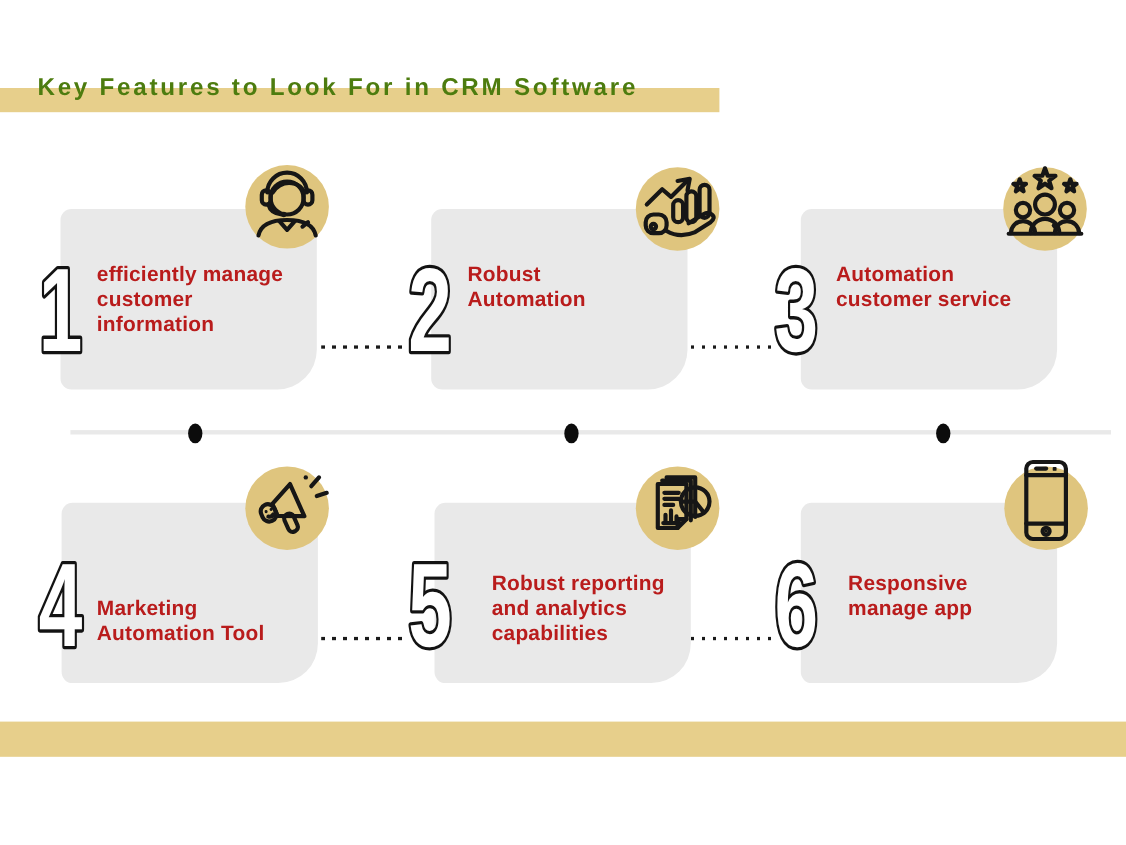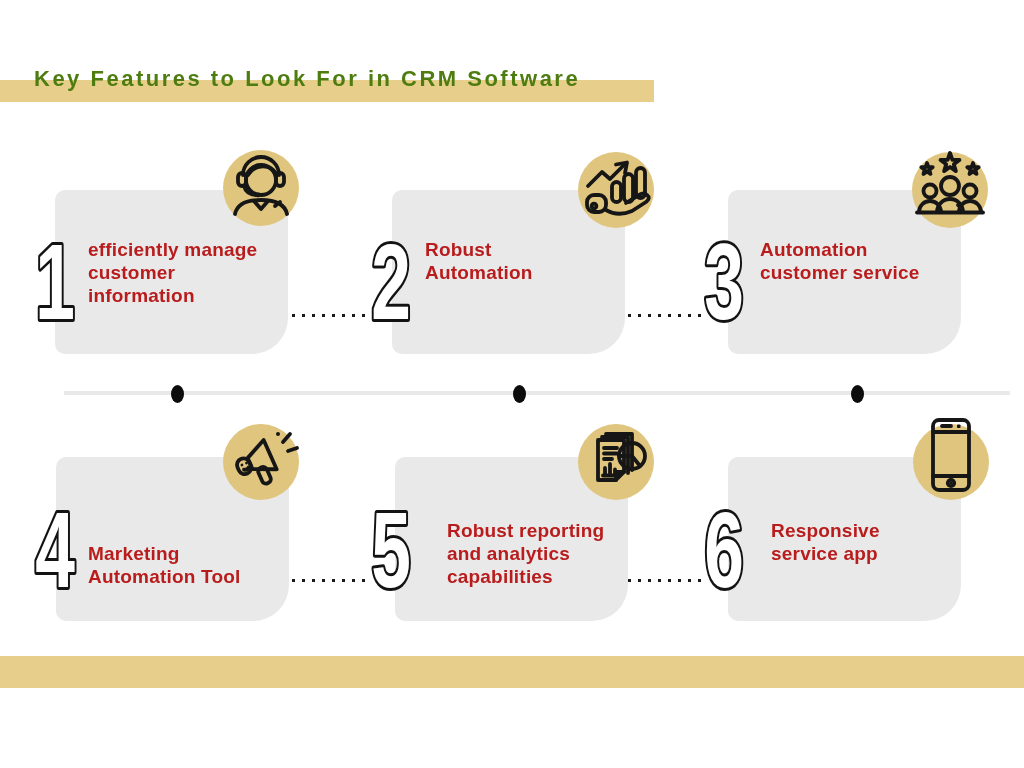--- a/index.html
+++ b/index.html
@@ -190,21 +190,21 @@
       <path d="M22,60 h36"></path>
       <circle cx="40" cy="67" r="3.2"></circle>
       <circle class="fill" cx="40" cy="67" r="1.3"></circle>
     </svg>
     <svg class="num" style="left:695px;top:505px" viewBox="0 0 58 94">
       <g transform="translate(29,82) scale(0.66,1)">
           <text class="numtext" text-anchor="middle">6</text>
         </g>
     </svg>
     <div class="label" style="left:771px;top:519px">Responsive
-service app</div>
+manage app</div>
   </section>
 
   <div class="dotline" style="left:292px;top:579px"></div>
   <div class="dotline" style="left:628px;top:579px"></div>
 
   <div class="footer"></div>
 
 </div>
 
 </body></html>

